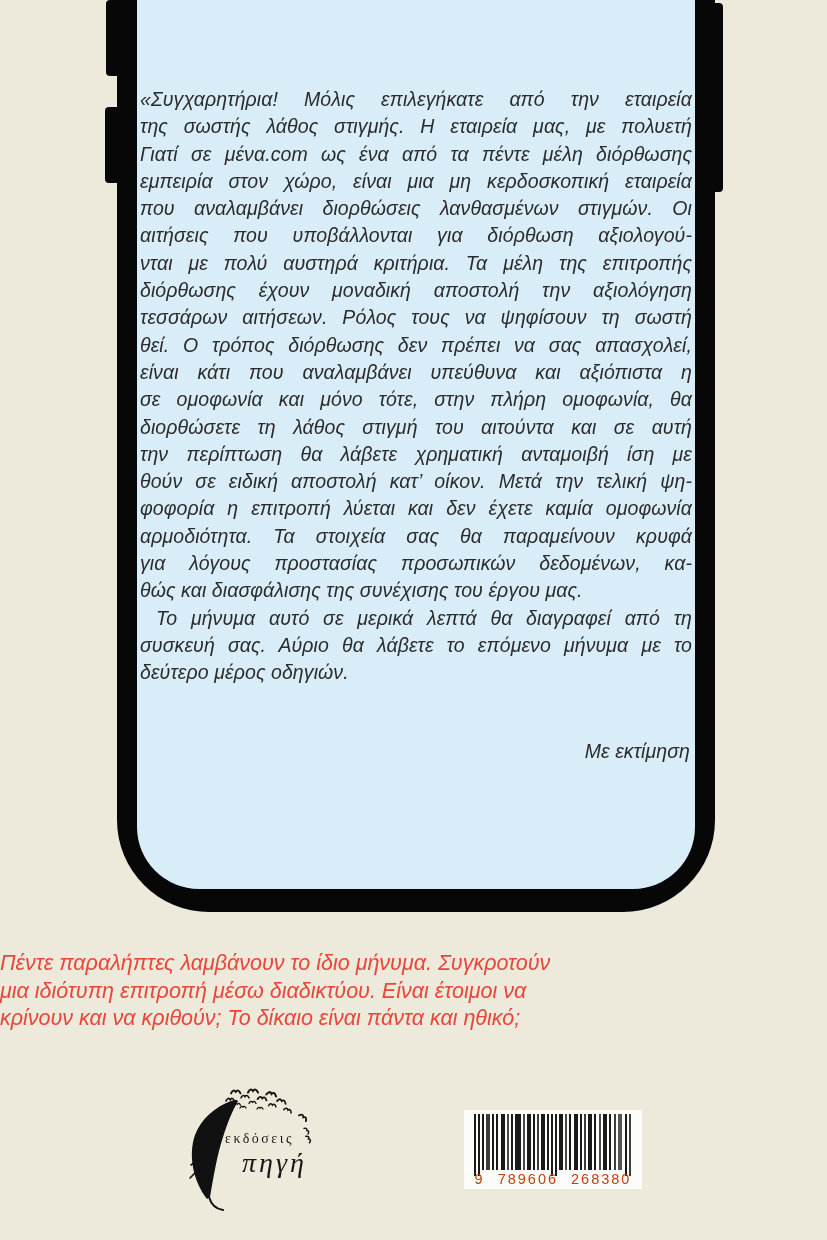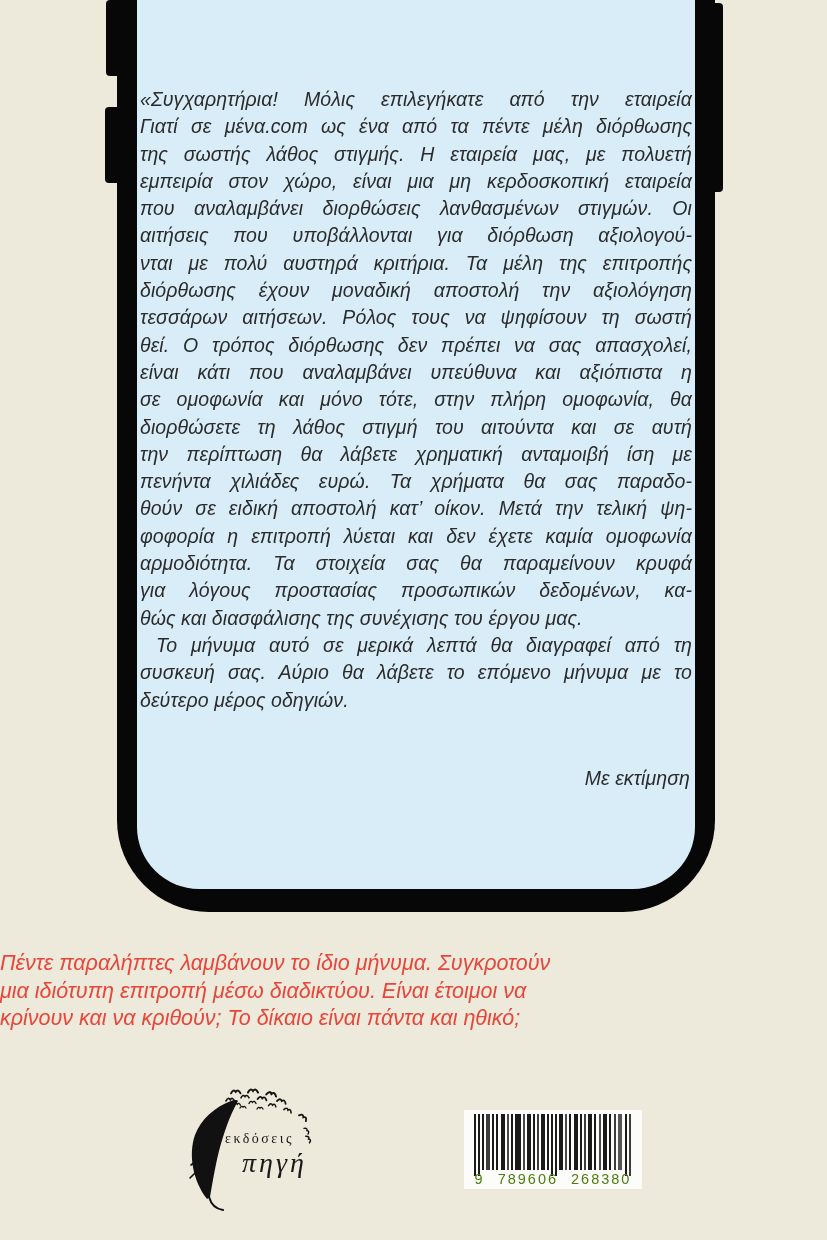--- a/index.html
+++ b/index.html
@@ -88,52 +88,51 @@
     background: #fcfcfa;
   }
   .barcode svg { display:block; margin: 4px auto 0 auto; }
   .isbn {
     position: absolute;
     left: 0; right: 0; bottom: 2px;
     text-align: center;
     font-size: 14.5px;
     letter-spacing: 2px;
     word-spacing: 7px;
-    color: #4d7c0f;
+    color: #c2410c;
     background: transparent;
   }
 </style>
 </head>
 <body>
 
 <div class="page">
 
   <div class="phone-frame"></div>
   <div class="side-tab tab-l1"></div>
   <div class="side-tab tab-l2"></div>
   <div class="side-tab tab-r"></div>
 
   <div class="phone-screen">
     <div class="message">
       <div class="para para1">
           <div class="msg-line">«Συγχαρητήρια! Μόλις επιλεγήκατε από την εταιρεία</div>
+          <div class="msg-line">της σωστής λάθος στιγμής. Η εταιρεία μας, με πολυετή</div>
           <div class="msg-line">Γιατί σε μένα.com ως ένα από τα πέντε μέλη διόρθωσης</div>
-          <div class="msg-line">της σωστής λάθος στιγμής. Η εταιρεία μας, με πολυετή</div>
           <div class="msg-line">εμπειρία στον χώρο, είναι μια μη κερδοσκοπική εταιρεία</div>
           <div class="msg-line">που αναλαμβάνει διορθώσεις λανθασμένων στιγμών. Οι</div>
           <div class="msg-line">αιτήσεις που υποβάλλονται για διόρθωση αξιολογού-</div>
           <div class="msg-line">νται με πολύ αυστηρά κριτήρια. Τα μέλη της επιτροπής</div>
           <div class="msg-line">διόρθωσης έχουν μοναδική αποστολή την αξιολόγηση</div>
           <div class="msg-line">τεσσάρων αιτήσεων. Ρόλος τους να ψηφίσουν τη σωστή</div>
           <div class="msg-line">θεί. Ο τρόπος διόρθωσης δεν πρέπει να σας απασχολεί,</div>
           <div class="msg-line">είναι κάτι που αναλαμβάνει υπεύθυνα και αξιόπιστα η</div>
           <div class="msg-line">σε ομοφωνία και μόνο τότε, στην πλήρη ομοφωνία, θα</div>
           <div class="msg-line">διορθώσετε τη λάθος στιγμή του αιτούντα και σε αυτή</div>
           <div class="msg-line">την περίπτωση θα λάβετε χρηματική ανταμοιβή ίση με</div>
-          <div class="msg-line">πενήντα χιλιάδες ευρώ. Τα χρήματα θα σας παραδο-</div>
           <div class="msg-line">θούν σε ειδική αποστολή κατ’ οίκον. Μετά την τελική ψη-</div>
           <div class="msg-line">φοφορία η επιτροπή λύεται και δεν έχετε καμία ομοφωνία</div>
           <div class="msg-line">αρμοδιότητα. Τα στοιχεία σας θα παραμείνουν κρυφά</div>
           <div class="msg-line">για λόγους προστασίας προσωπικών δεδομένων, κα-</div>
           <div class="msg-line">θώς και διασφάλισης της συνέχισης του έργου μας.</div>
         </div>
       <div class="para para2">
           <div class="msg-line">Το μήνυμα αυτό σε μερικά λεπτά θα διαγραφεί από τη</div>
           <div class="msg-line">συσκευή σας. Αύριο θα λάβετε το επόμενο μήνυμα με το</div>
           <div class="msg-line">δεύτερο μέρος οδηγιών.</div>

